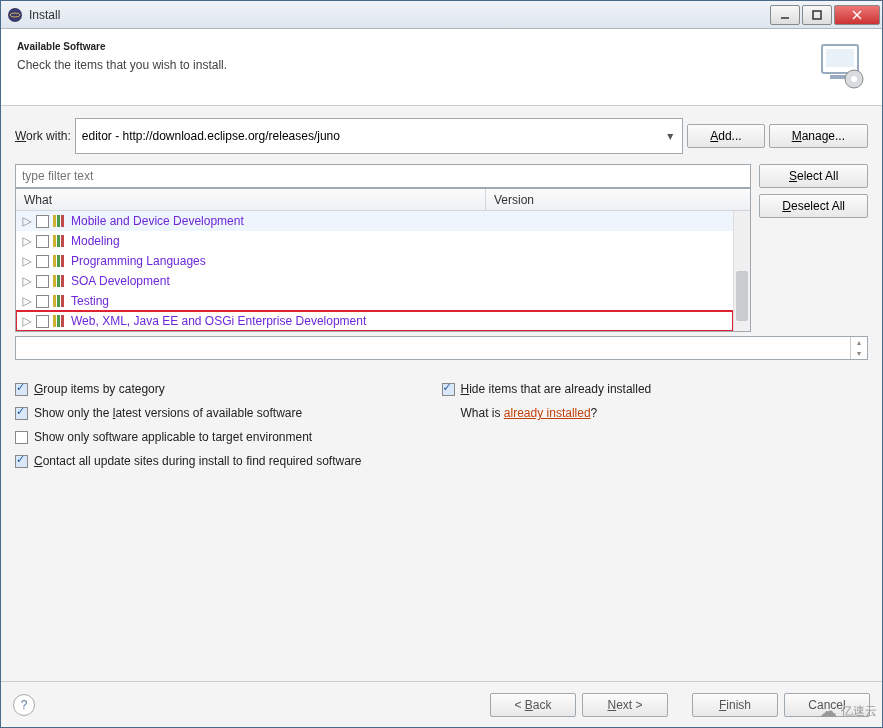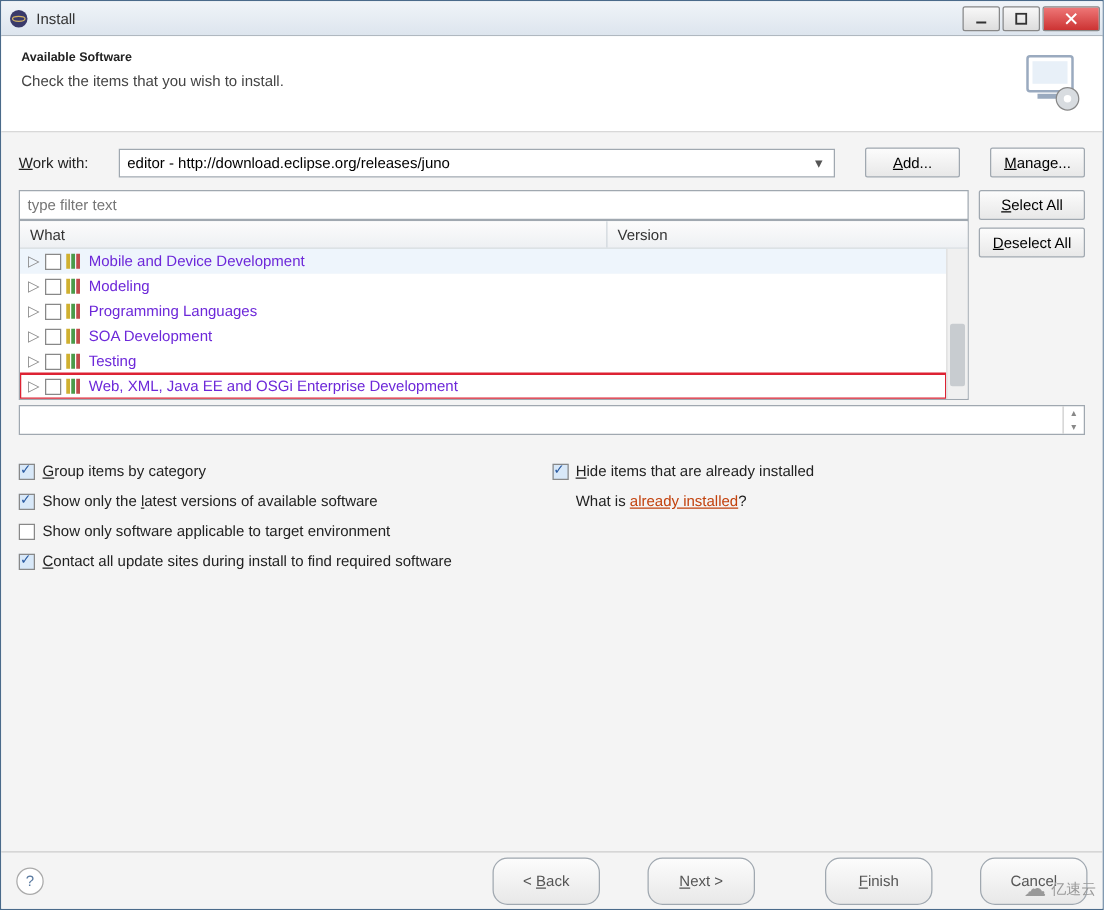--- a/index.html
+++ b/index.html
@@ -14,27 +14,27 @@
 .win-btn svg { width: 10px; height: 10px; }
 
 .header { padding: 12px 16px 14px 16px; background: #fff; display: flex; border-bottom: 1px solid #ccc; }
 .header-text { flex: 1; }
 .header-title { font-size: 10px; font-weight: bold; color: #222; margin-bottom: 6px; }
 .header-sub { color: #444; }
 .header-icon { width: 50px; height: 50px; }
 
 .body { flex: 1; padding: 12px 14px 0 14px; background: #f4f4f4; display: flex; flex-direction: column; }
 
-.row { display: flex; align-items: center; gap: 24px; margin-bottom: 10px; }
+.row { display: flex; align-items: center; gap: 4px; margin-bottom: 10px; }
 .label { color: #222; }
 .underline { text-decoration: underline; }
-.combo { flex: 1; height: 23px; border: 1px solid #a0a8b0; background: #fff; display: flex; align-items: center; padding: 0 4px; }
+.combo { flex: 1; height: 36px; border: 1px solid #a0a8b0; background: #fff; display: flex; align-items: center; padding: 0 4px; }
 .combo input { border: none; flex: 1; outline: none; background: transparent; }
 .combo .arrow { width: 16px; text-align: center; color: #555; cursor: pointer; }
-.btn { min-width: 76px; height: 24px; border: 1px solid #a0a8b0; background: linear-gradient(#fcfcfc, #e8e8e8); border-radius: 2px; padding: 0 10px; cursor: pointer; display: flex; align-items: center; justify-content: center; }
+.btn { min-width: 76px; height: 24px; border: 1px solid #a0a8b0; background: linear-gradient(#fcfcfc, #e8e8e8); border-radius: 2px; padding: 0 22px; cursor: pointer; display: flex; align-items: center; justify-content: center; }
 
 .filter { width: 100%; height: 24px; border: 1px solid #a0a8b0; background: #fff; padding: 2px 6px; color: #888; }
 .side-buttons { display: flex; flex-direction: column; gap: 6px; }
 .tree-row { display: flex; gap: 8px; margin-bottom: 4px; }
 .tree-wrap { flex: 1; border: 1px solid #a0a8b0; background: #fff; display: flex; flex-direction: column; height: 158px; }
 
 .tree-head { display: flex; border-bottom: 1px solid #d0d6dc; background: linear-gradient(#fcfcfc, #eef0f3); height: 22px; align-items: center; }
 .tree-head .col { padding: 0 8px; color: #333; }
 .col-name { width: 470px; border-right: 1px solid #d0d6dc; height:100%; display:flex; align-items:center; }
 .col-ver { flex: 1; }
@@ -59,21 +59,21 @@
 
 .opts { margin-top: 22px; display: flex; flex-wrap: wrap; }
 .opt-col { width: 50%; }
 .opt { display: flex; align-items: center; gap: 6px; margin-bottom: 10px; color: #222; }
 .opt .chk.checked { background: #d8e8f8; position: relative; }
 .opt .chk.checked::after { content: "✓"; position: absolute; top: -3px; left: 0px; color: #2a5aa0; font-size: 11px; }
 .link { color: #c2410c; text-decoration: underline; cursor: pointer; }
 
 .footer { height: 46px; border-top: 1px solid #ccc; background: #f4f4f4; display: flex; align-items: center; padding: 0 12px; gap: 6px; }
 .spacer { flex: 1; }
-.foot-btn { min-width: 86px; height: 38px; border: 1px solid #a0a8b0; background: linear-gradient(#fcfcfc, #e8e8e8); border-radius: 12px; display: flex; align-items: center; justify-content: center; cursor: pointer; color: #555; margin-left: 32px; }
+.foot-btn { min-width: 86px; height: 24px; border: 1px solid #a0a8b0; background: linear-gradient(#fcfcfc, #e8e8e8); border-radius: 2px; display: flex; align-items: center; justify-content: center; cursor: pointer; color: #555; }
 .help-icon { width: 22px; height: 22px; border: 1px solid #aaa; border-radius: 11px; display:flex; align-items:center; justify-content:center; color:#5a7aa0; cursor:pointer; background:#fff;}
 
 .watermark { position: fixed; right: 6px; bottom: 6px; color: #999; font-size: 13px; display:flex; align-items:center; gap:4px;}
 .watermark .cloud { font-size: 18px;}
 </style>
 </head>
 <body>
 
 <div class="window">
 

